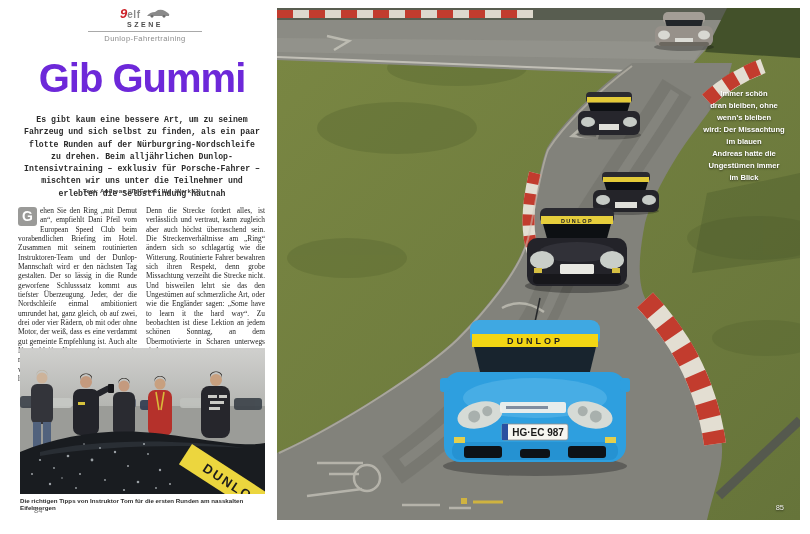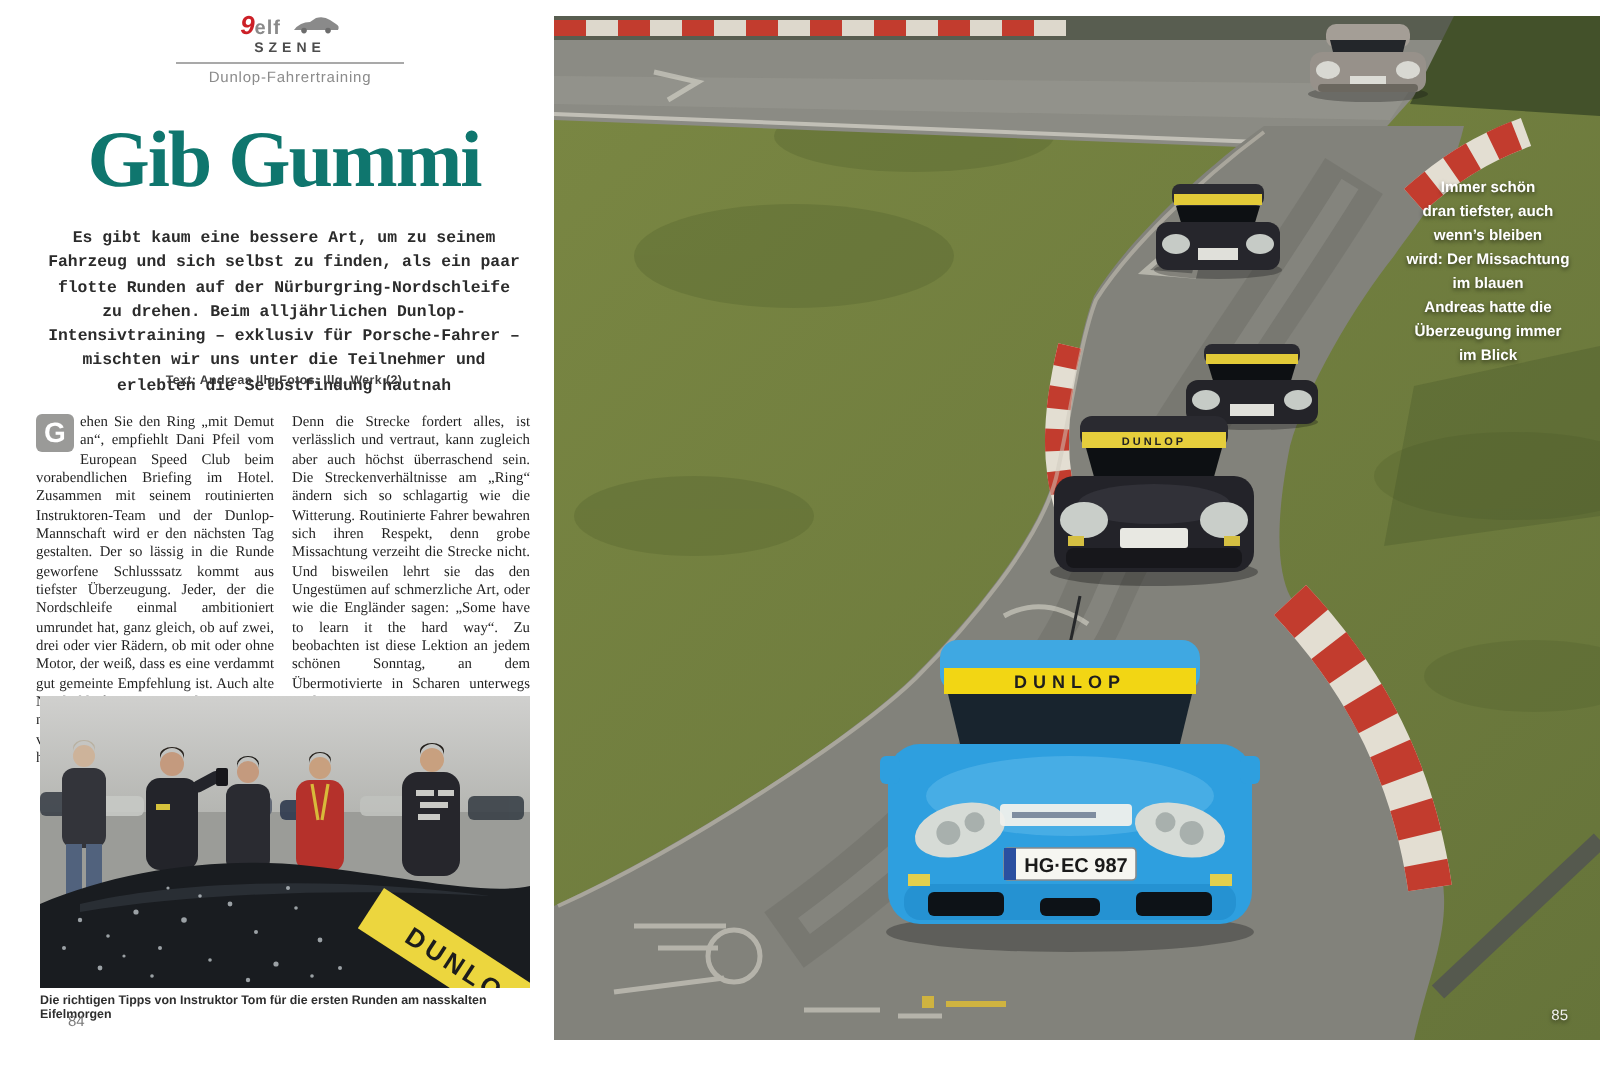--- a/index.html
+++ b/index.html
@@ -11,21 +11,21 @@
   .mast{position:absolute;left:86px;top:5px;width:118px;text-align:center;}
   .logo-row{height:15px;line-height:15px;}
   .logo-9{color:#cc2027;font-weight:bold;font-style:italic;font-size:13px;}
   .logo-suffix{color:#8a8a8a;font-weight:bold;font-size:10px;letter-spacing:.5px;}
   .logo-car{vertical-align:middle;margin-left:1px;}
   .szene{font-size:7px;font-weight:bold;letter-spacing:2.5px;color:#4d4d4d;margin-top:1px;}
   .mast-rule{border:0;border-top:1px solid #a9a9a9;margin:3px 2px 2px 2px;}
   .topic{font-size:7.5px;color:#8b8b8b;letter-spacing:.4px;}
   
   .headline{position:absolute;left:16px;top:56px;width:252px;text-align:center;
-    font-size:40px;font-weight:bold;letter-spacing:-1px;color:#0f766e;font-family:Liberation Serif, serif;}
+    font-size:40px;font-weight:bold;letter-spacing:-1px;color:#6d28d9;}
   .intro{position:absolute;left:22px;top:114px;width:240px;text-align:center;
     font-size:8.2px;font-weight:bold;line-height:1.5;color:#2b2b2b;font-family:Liberation Mono, monospace;}
   .byline{position:absolute;left:22px;top:187px;width:240px;text-align:center;
     font-size:6.2px;font-weight:bold;color:#3e3e3e;letter-spacing:.2px;}
   
   .cols{position:absolute;left:18px;top:206px;width:247px;display:flex;gap:9px;}
   .col{width:119px;font-family:"Liberation Serif",serif;font-size:7.4px;line-height:1.26;
     text-align:justify;color:#1f1f1f;}
   .col p{margin:0;}
   .col p.indent{text-indent:9px;}
@@ -330,22 +330,22 @@
       <rect x="24" y="126" width="38" height="12" rx="3" fill="#0d1217"></rect>
       <rect x="128" y="126" width="38" height="12" rx="3" fill="#0d1217"></rect>
       <rect x="80" y="129" width="30" height="9" rx="3" fill="#0d1217"></rect>
       <rect x="14" y="117" width="11" height="6" fill="#e3cf4d"></rect>
         <rect x="165" y="117" width="11" height="6" fill="#e3cf4d"></rect>
     </g>
   </svg>
 
   <div class="overlay-caption">
     <div>Immer schön</div>
-    <div>dran tiefster, auch</div>
+    <div>dran bleiben, ohne</div>
     <div>wenn’s bleiben</div>
     <div>wird: Der Missachtung</div>
     <div>im blauen</div>
     <div>Andreas hatte die</div>
-    <div>Überzeugung immer</div>
+    <div>Ungestümen immer</div>
     <div>im Blick</div>
   </div>
   <div class="pagenum-right">85</div>
 </div>
 
 </body></html>

